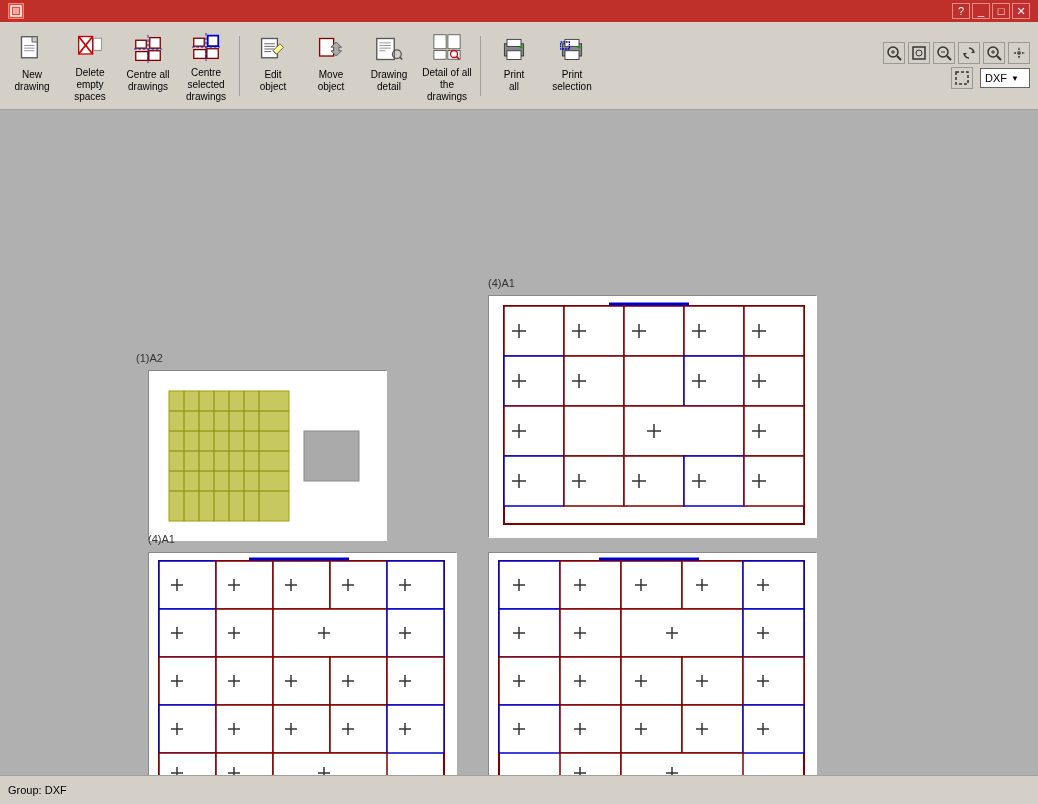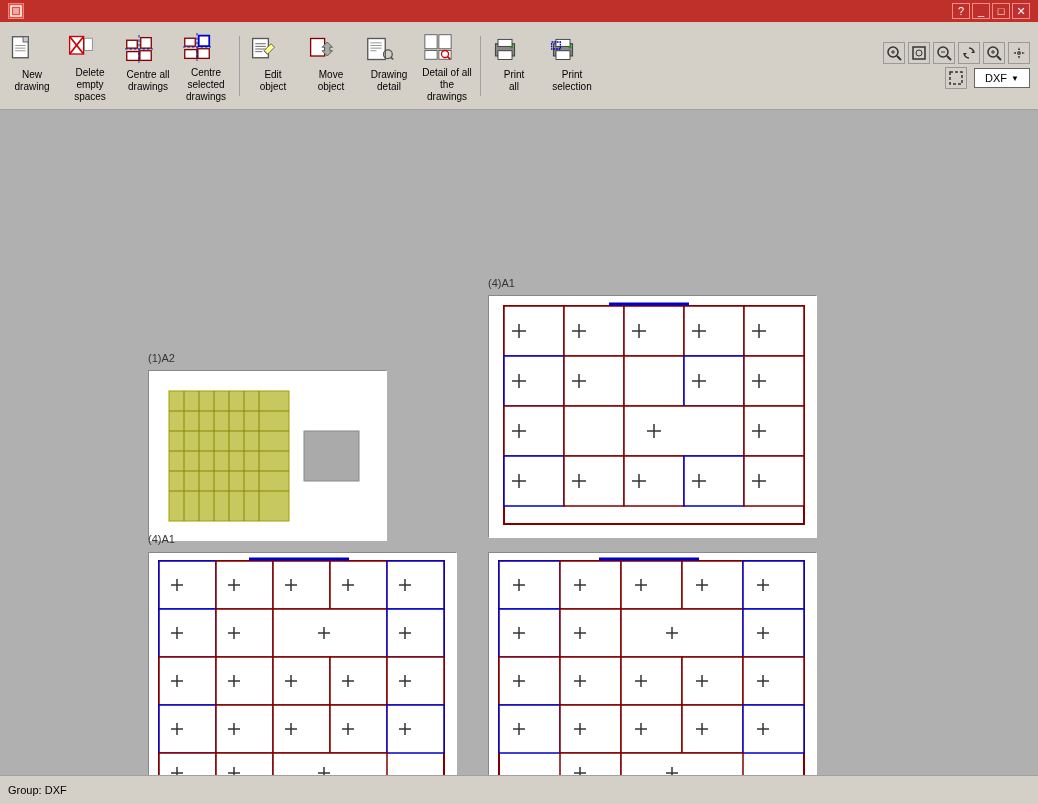--- a/index.html
+++ b/index.html
@@ -67,20 +67,21 @@
       border-bottom: 1px solid #a0a0a0;
       display: flex;
       align-items: center;
       padding: 3px 4px;
       height: 88px;
       gap: 2px;
     }
     .toolbar-btn {
       display: flex;
       flex-direction: column;
+      align-items: center;
       justify-content: flex-start;
       width: 56px;
       min-height: 75px;
       padding: 4px 2px 2px 2px;
       border: 1px solid transparent;
       cursor: pointer;
       background: transparent;
       font-size: 10px;
       text-align: center;
       color: #000;
@@ -161,21 +162,21 @@
       justify-content: center;
       cursor: pointer;
       font-size: 11px;
     }
     .dxf-dropdown {
       display: flex;
       align-items: center;
       background: white;
       border: 1px solid #666;
       height: 20px;
-      padding: 0 10px;
+      padding: 0 4px;
       font-size: 11px;
       cursor: pointer;
       min-width: 50px;
     }
     .dxf-dropdown::after {
       content: '▼';
       font-size: 8px;
       margin-left: 4px;
     }
   </style>
@@ -390,21 +391,21 @@
       <svg width="16" height="16" viewBox="0 0 16 16">
         <rect x="2" y="2" width="12" height="12" fill="none" stroke="#333" stroke-width="1.5" stroke-dasharray="3,2"></rect>
       </svg>
     </div>
     <div class="dxf-dropdown" style="margin-left:4px;">DXF</div>
   </div>
 </div>
 
 <div id="main-canvas">
 
-  <div class="drawing-label" style="top:242px; left:148px;">(1)A2</div>
+  <div class="drawing-label" style="top:242px; left:136px;">(1)A2</div>
   <div class="drawing-panel" style="top:260px; left:148px; width:238px; height:170px;">
     <svg width="238" height="170" viewBox="0 0 238 170" style="position:absolute;top:0;left:0;">
 
       <rect x="0" y="0" width="238" height="170" fill="white"></rect>
 
       <rect x="20" y="20" width="120" height="130" fill="#c8c860" stroke="#a0a000" stroke-width="1"></rect>
 
       <line x1="35" y1="20" x2="35" y2="150" stroke="#888800" stroke-width="1"></line>
       <line x1="50" y1="20" x2="50" y2="150" stroke="#888800" stroke-width="1"></line>
       <line x1="65" y1="20" x2="65" y2="150" stroke="#888800" stroke-width="1"></line>

